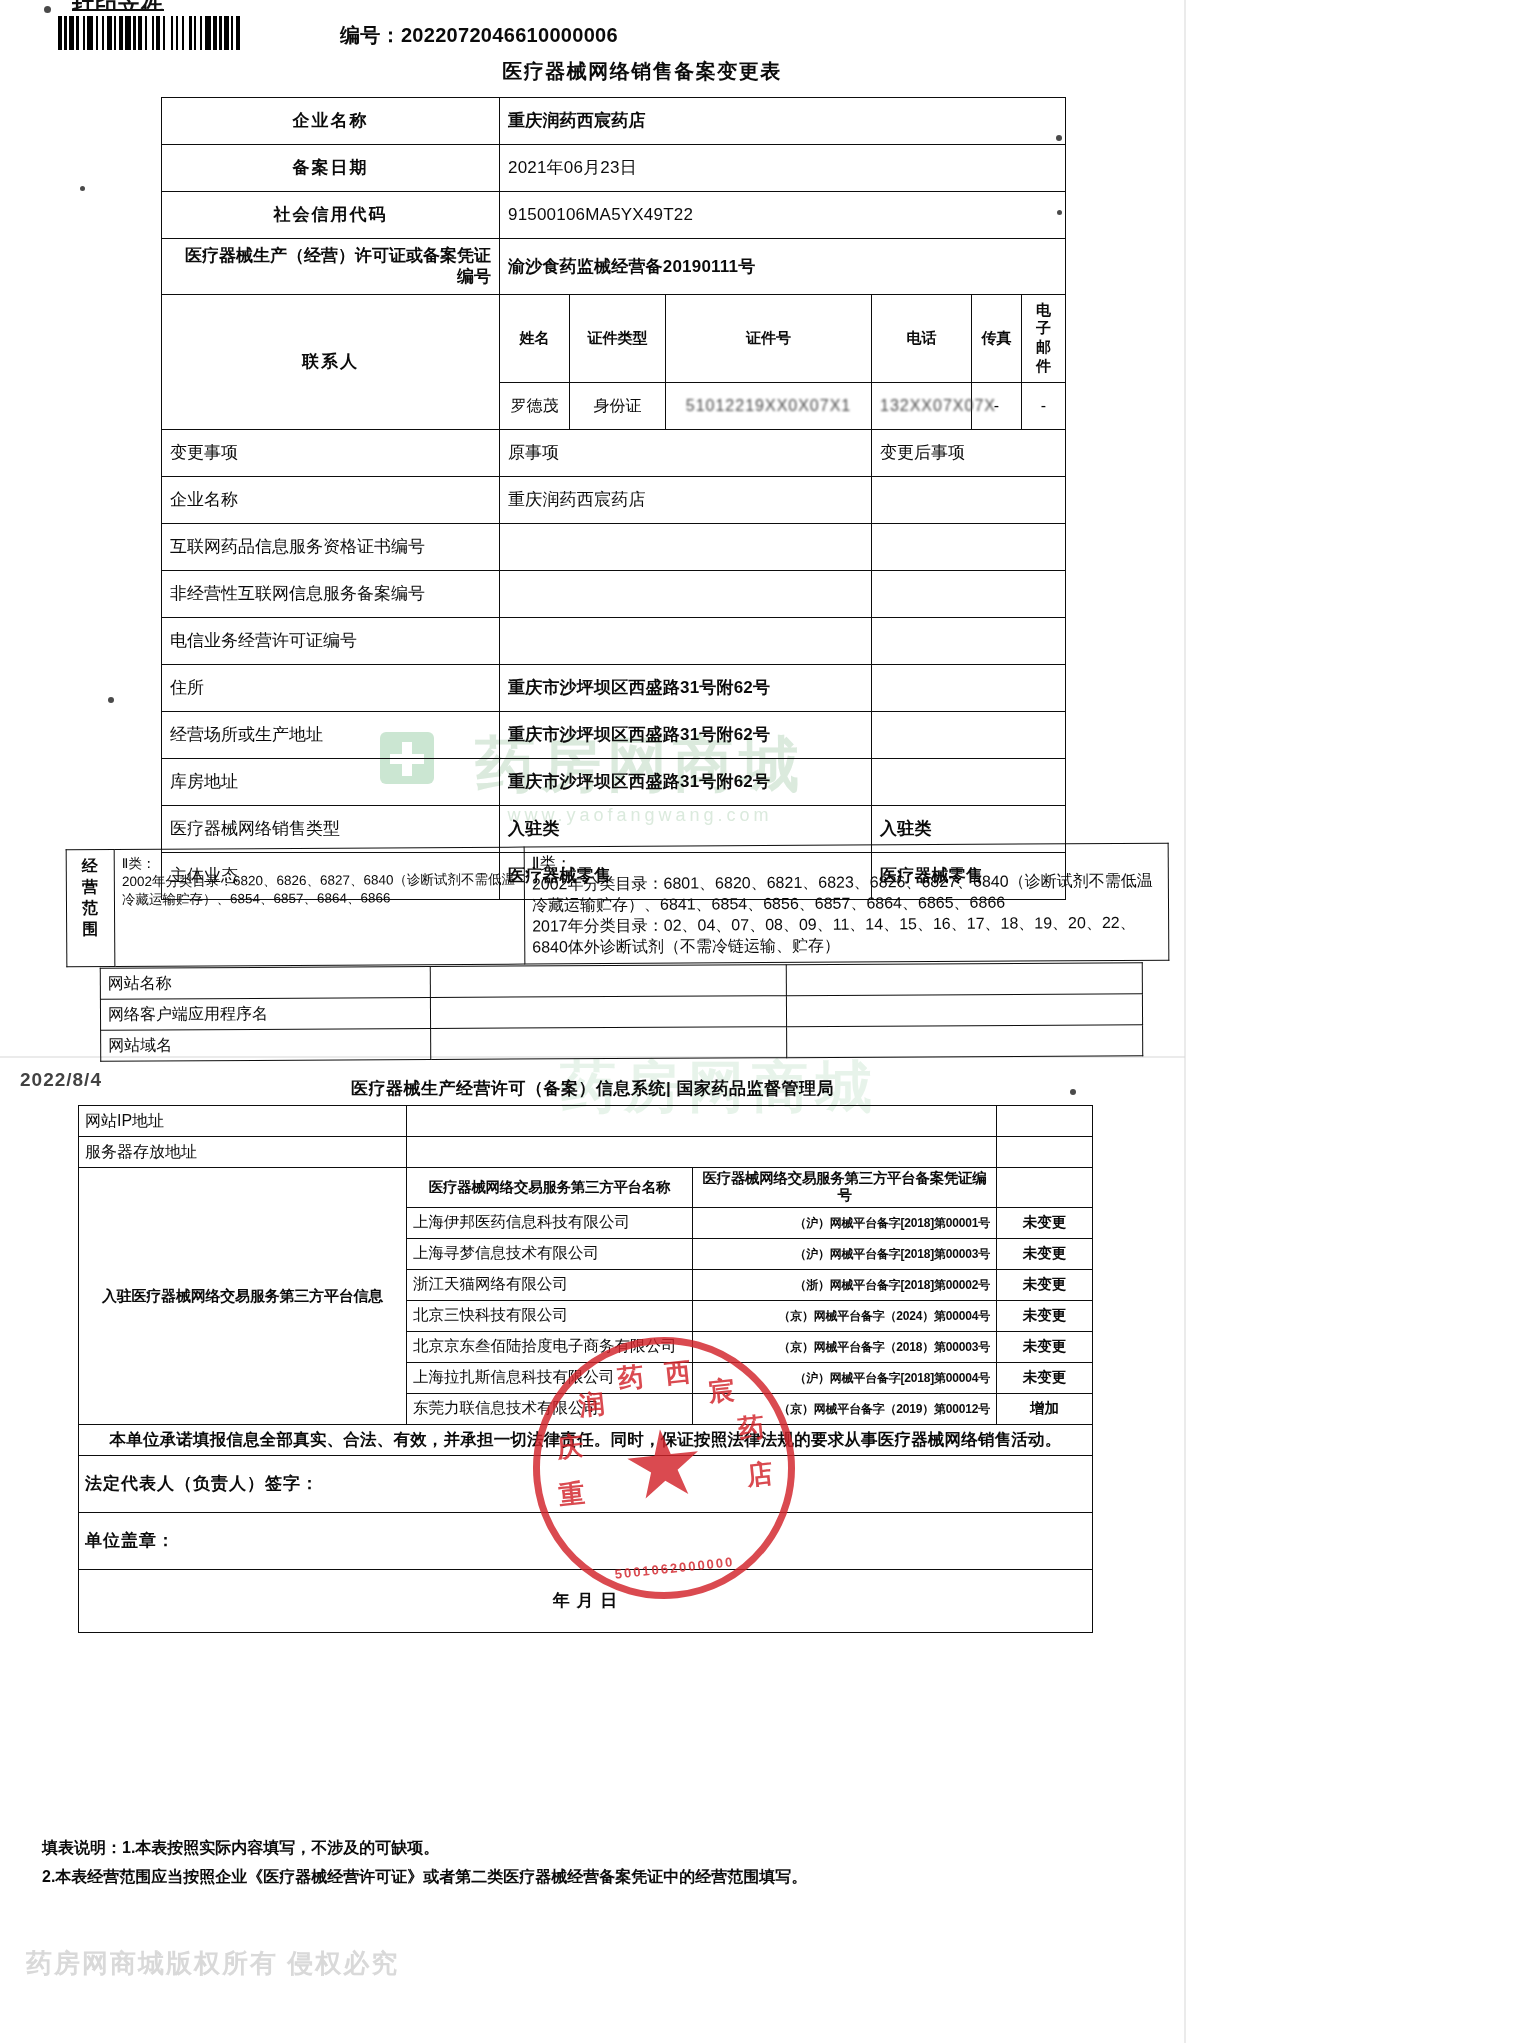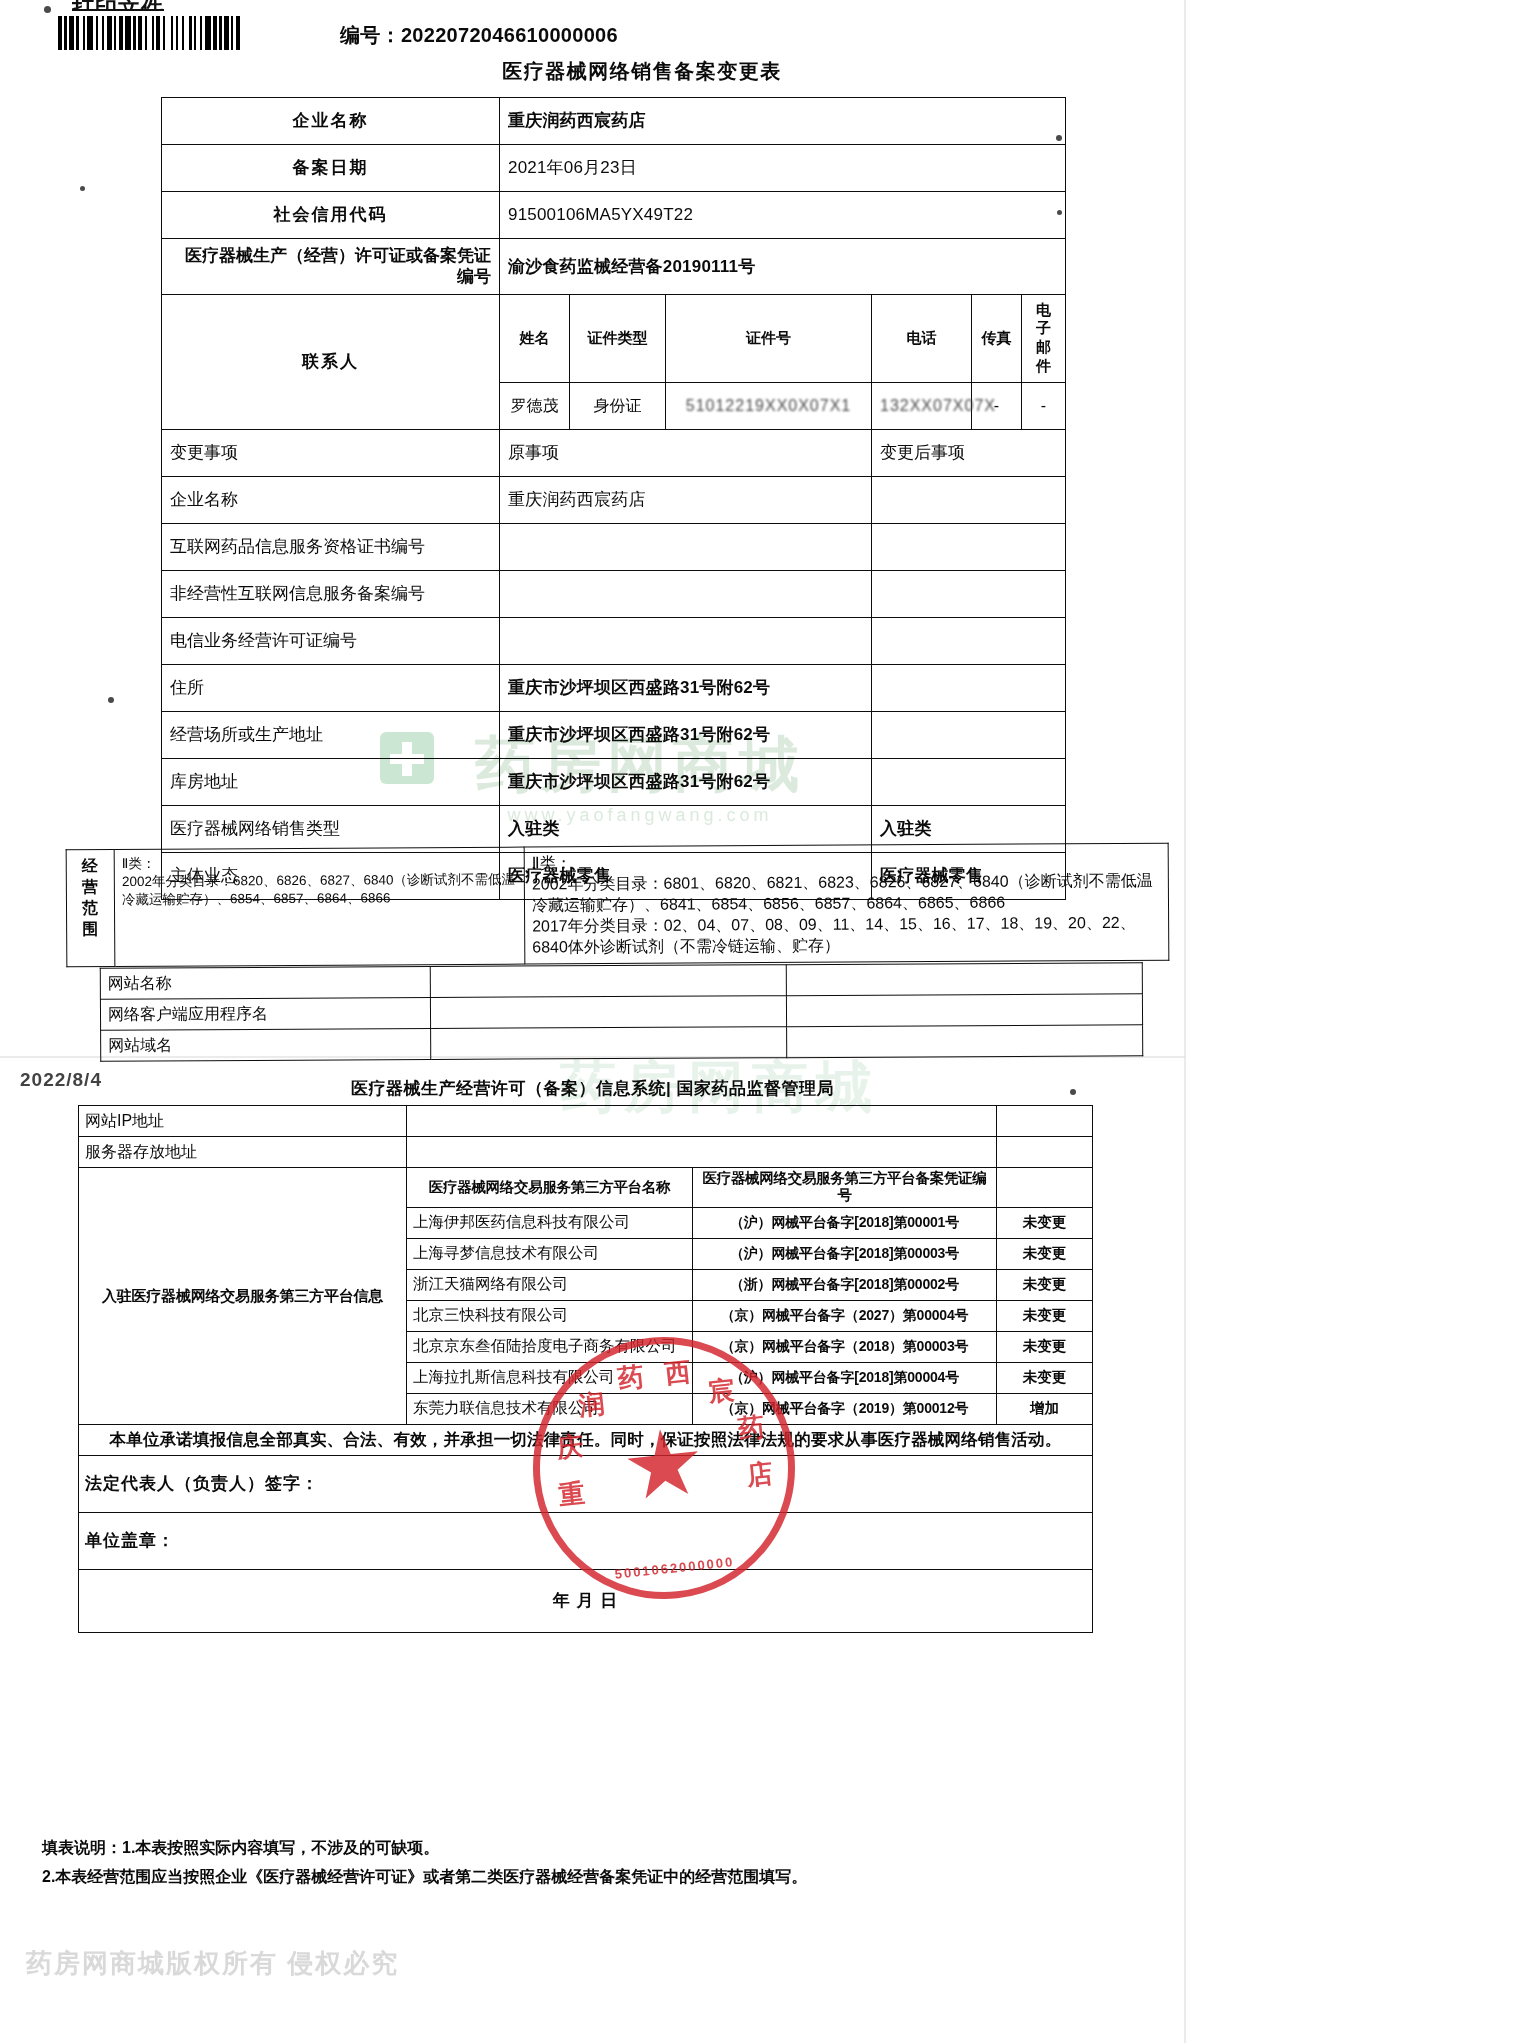--- a/index.html
+++ b/index.html
@@ -202,21 +202,21 @@
     vertical-align: middle;
   }
   .plat-head {
     text-align: center;
     font-weight: 700;
     font-size: 14.5px;
     letter-spacing: -.3px;
     padding: 2px 2px;
   }
   .plat-name { font-size: 15.5px; }
-  .plat-cert { font-size: 14px; font-weight: 700; text-align: center; letter-spacing: -.2px; margin-top: 29px; }
+  .plat-cert { font-size: 12px; font-weight: 700; text-align: right; letter-spacing: -.2px; margin-top: 29px; }
   .plat-stat { font-size: 14.5px; font-weight: 700; text-align: center; }
   #platform-label {
     text-align: center;
     font-weight: 700;
     font-size: 15px;
     letter-spacing: -.2px;
     vertical-align: middle;
   }
   #commit-text {
     text-align: center;
@@ -590,21 +590,21 @@
       <td class="plat-cert">（沪）网械平台备字[2018]第00003号</td>
       <td class="plat-stat">未变更</td>
     </tr>
     <tr>
       <td class="plat-name">浙江天猫网络有限公司</td>
       <td class="plat-cert">（浙）网械平台备字[2018]第00002号</td>
       <td class="plat-stat">未变更</td>
     </tr>
     <tr>
       <td class="plat-name">北京三快科技有限公司</td>
-      <td class="plat-cert">（京）网械平台备字（2027）第00004号</td>
+      <td class="plat-cert">（京）网械平台备字（2024）第00004号</td>
       <td class="plat-stat">未变更</td>
     </tr>
     <tr>
       <td class="plat-name">北京京东叁佰陆拾度电子商务有限公司</td>
       <td class="plat-cert">（京）网械平台备字（2018）第00003号</td>
       <td class="plat-stat">未变更</td>
     </tr>
     <tr>
       <td class="plat-name">上海拉扎斯信息科技有限公司</td>
       <td class="plat-cert">（沪）网械平台备字[2018]第00004号</td>

